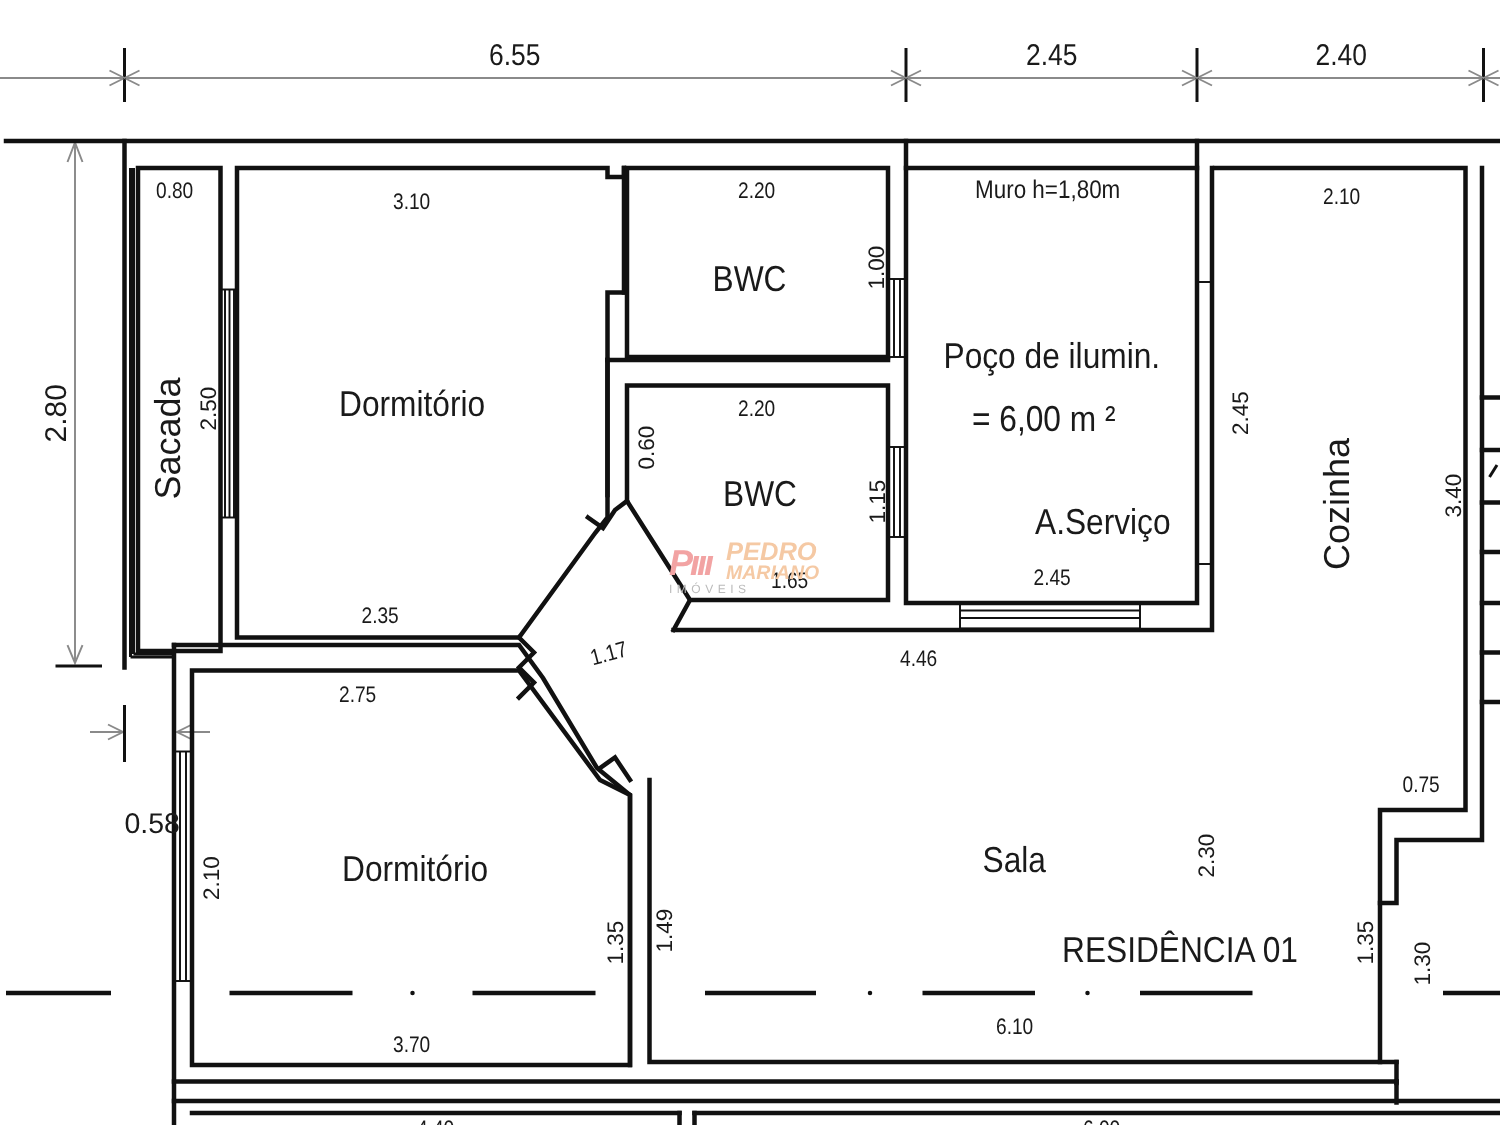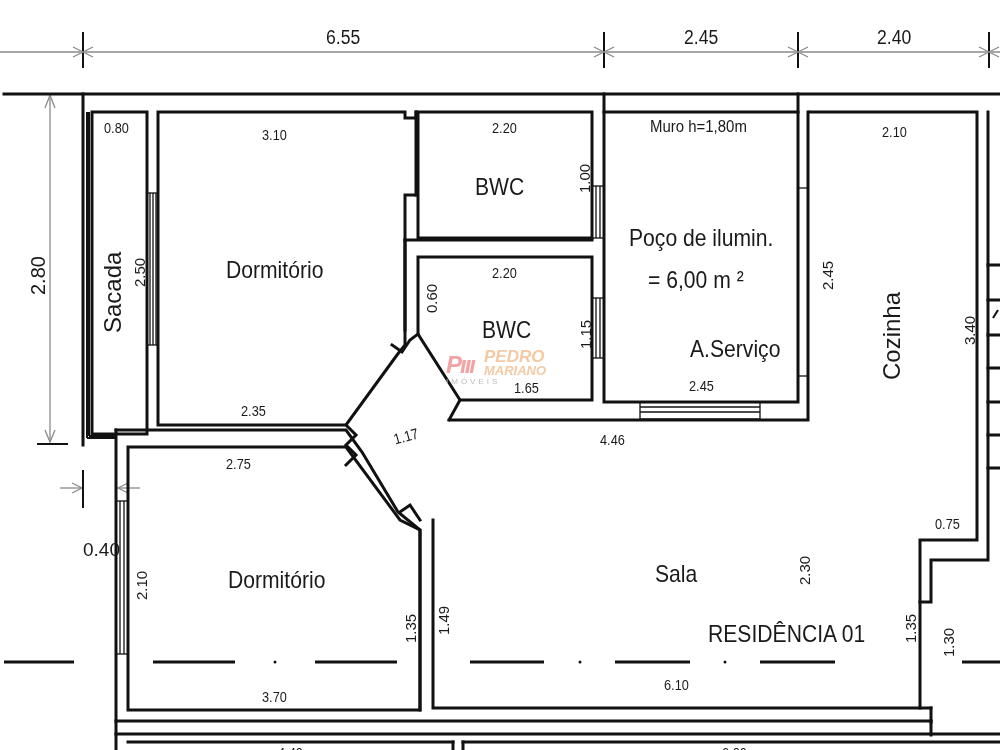--- a/index.html
+++ b/index.html
@@ -9,21 +9,21 @@
   .wallthin { stroke: #111; stroke-width: 2; fill: none; }
   .dim { stroke: #8a8a8a; stroke-width: 1.3; fill: none; }
   .tick { stroke: #111; stroke-width: 2; }
   .win { stroke: #111; stroke-width: 1.3; fill: none; }
   .axis { stroke: #111; stroke-width: 3; }
   .lbl { position: absolute; color: #1a1a1a; white-space: nowrap; line-height: 1; }
   .room { font-size: 24px; transform: scaleX(0.88); transform-origin: left top; }
   .small { font-size: 15px; transform: scaleX(0.85); transform-origin: left top; }
   .dimtop { font-size: 20px; transform: scaleX(0.88); transform-origin: left top; }
   .rot { transform-origin: left top; }
-  .wm { position: absolute; left: 446px; top: 349px; width: 110px; height: 36px; }
+  .wm { position: absolute; left: 446px; top: 360px; width: 110px; height: 36px; }
   .wm-logo { position: absolute; left: 0; top: 2px; font: bold italic 24px "Liberation Sans", sans-serif; color: #f2a3a3; letter-spacing: -2px; }
   .wm-name { position: absolute; left: 38px; top: 0; font: bold italic 17px "Liberation Sans", sans-serif; color: #f5c9a4; line-height: 15px; }
   .wm-sub { position: absolute; left: 0; top: 28px; font: 8px "Liberation Sans", sans-serif; color: #bbb; letter-spacing: 3px; }
 </style>
 </head>
 <body>
 
 <svg width="1000" height="750" viewBox="0 0 1000 750">
 
   <g>
@@ -132,21 +132,21 @@
     <circle cx="580" cy="662" r="1.5" fill="#111"></circle>
     <circle cx="725" cy="662" r="1.5" fill="#111"></circle>
   </g>
 </svg>
 
 <span class="lbl dimtop" style="left:326px;top:27px;">6.55</span>
 <span class="lbl dimtop" style="left:684px;top:27px;">2.45</span>
 <span class="lbl dimtop" style="left:877px;top:27px;">2.40</span>
 
 <span class="lbl dimtop rot" style="left:28px;top:295px;transform:rotate(-90deg);">2.80</span>
-<span class="lbl" style="left:83px;top:540px;font-size:19px;">0.40</span>
+<span class="lbl" style="left:83px;top:540px;font-size:19px;">0.58</span>
 
 <span class="lbl small" style="left:104px;top:120px;">0.80</span>
 <span class="lbl room rot" style="left:101px;top:333px;transform:rotate(-90deg);">Sacada</span>
 <span class="lbl small rot" style="left:132px;top:287px;transform:rotate(-90deg);">2.50</span>
 
 <span class="lbl small" style="left:262px;top:127px;">3.10</span>
 <span class="lbl room" style="left:226px;top:258px;">Dormitório</span>
 <span class="lbl small" style="left:241px;top:403px;">2.35</span>
 
 <span class="lbl small" style="left:492px;top:120px;">2.20</span>

